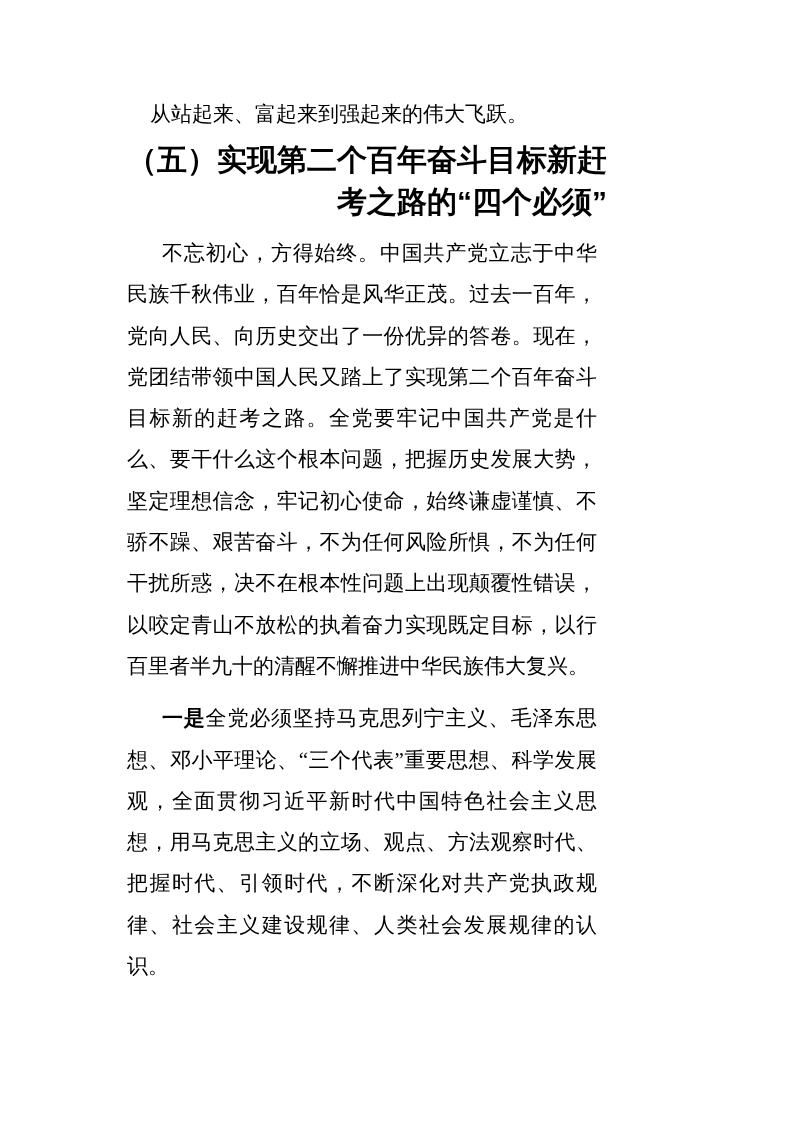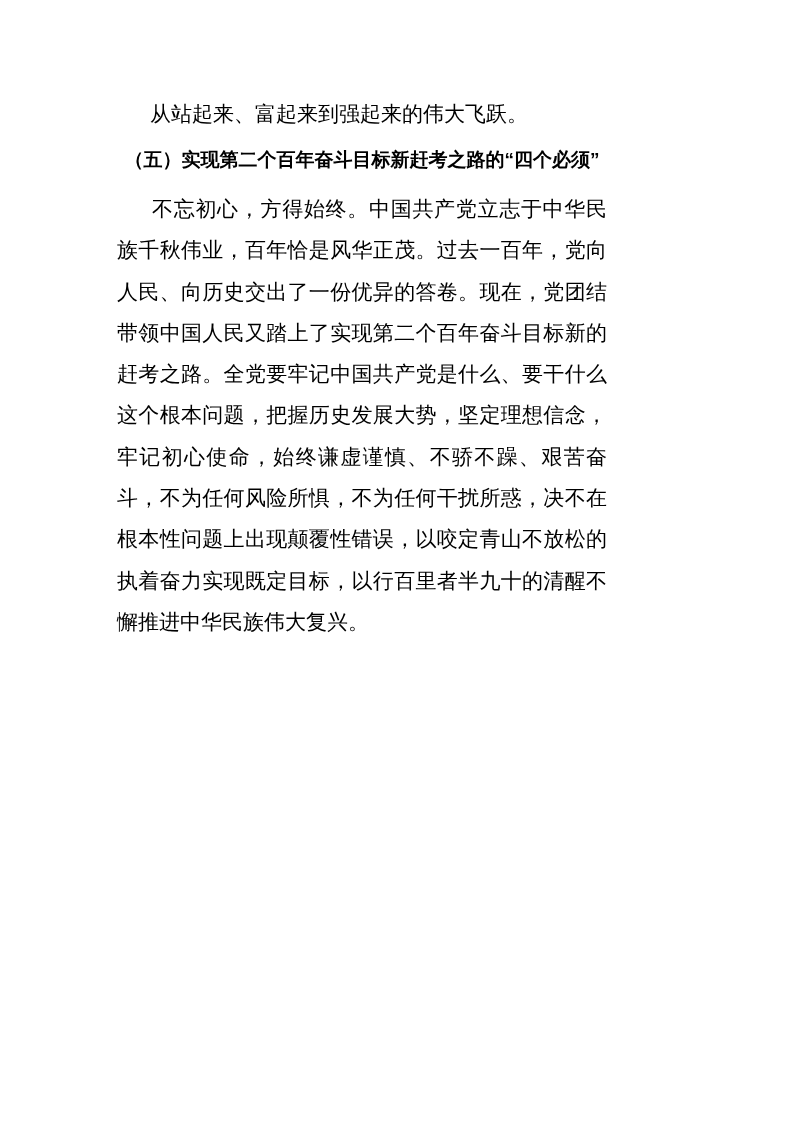--- a/index.html
+++ b/index.html
@@ -21,28 +21,28 @@
   }
   .frag {
     margin: 0;
     font-size: 21px;
     line-height: 37px;
     text-indent: 33px;
     text-align: left;
   }
   .heading {
     margin: 6px 0 8px 0;
-    font-size: 19px;
+    font-size: 30px;
     line-height: 42px;
     font-weight: 700;
     font-family: "Liberation Sans", "DejaVu Sans", sans-serif;
-    text-align: center;
+    text-align: right;
   }
   .para {
-    margin: 0;
+    margin: 10px;
     font-size: 21px;
     line-height: 41.3px;
     text-indent: 35px;
     text-align: justify;
   }
   .para .lead {
     font-weight: 700;
     font-family: "Liberation Sans", "DejaVu Sans", sans-serif;
   }
 </style>
@@ -50,15 +50,16 @@
 <body>
 
 <div class="page">
 
   <p class="frag">从站起来、富起来到强起来的伟大飞跃。</p>
 
   <h2 class="heading">（五）实现第二个百年奋斗目标新赶考之路的“四个必须”</h2>
 
   <p class="para"><span>不忘初心，方得始终。中国共产党立志于中华民族千秋伟业，百年恰是风华正茂。过去一百年，党向人民、向历史交出了一份优异的答卷。现在，党团结带领中国人民又踏上了实现第二个百年奋斗目标新的赶考之路。全党要牢记中国共产党是什么、要干什么这个根本问题，把握历史发展大势，坚定理想信念，牢记初心使命，始终谦虚谨慎、不骄不躁、艰苦奋斗，不为任何风险所惧，不为任何干扰所惑，决不在根本性问题上出现颠覆性错误，以咬定青山不放松的执着奋力实现既定目标，以行百里者半九十的清醒不懈推进中华民族伟大复兴。</span></p>
 
+  <p class="para"><b class="lead">一是</b><span>全党必须坚持马克思列宁主义、毛泽东思想、邓小平理论、“三个代表”重要思想、科学发展观，全面贯彻习近平新时代中国特色社会主义思想，用马克思主义的立场、观点、方法观察时代、把握时代、引领时代，不断深化对共产党执政规律、社会主义建设规律、人类社会发展规律的认识。</span></p>
 
 
 </div>
 
 </body></html>

